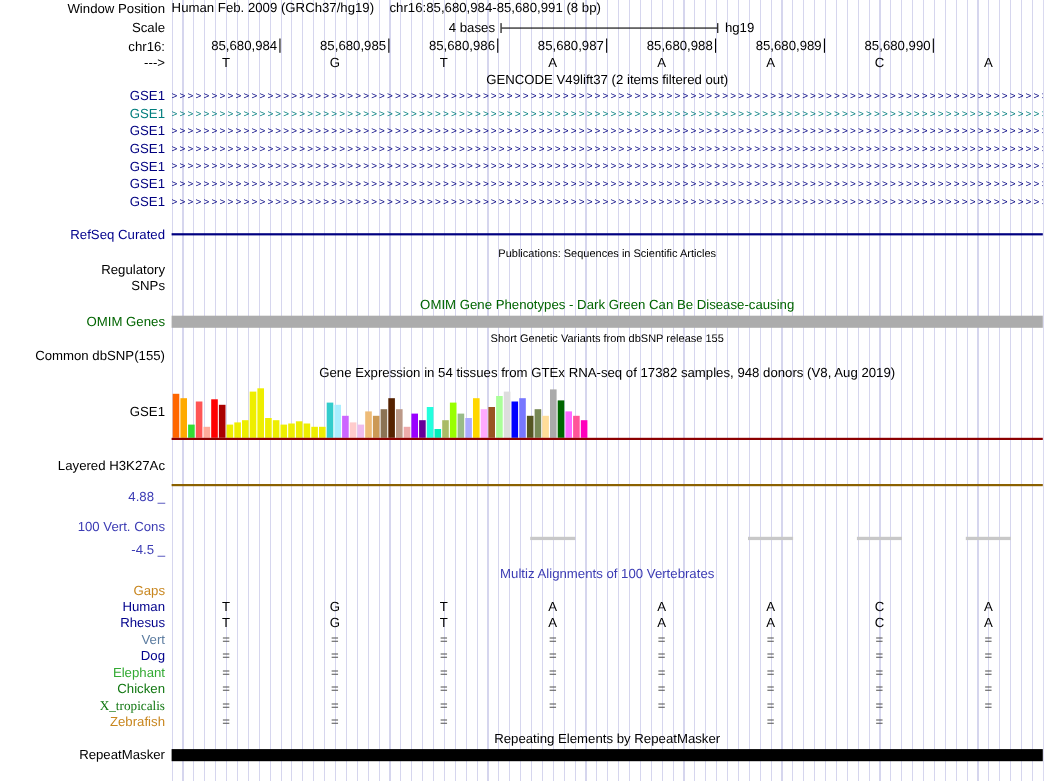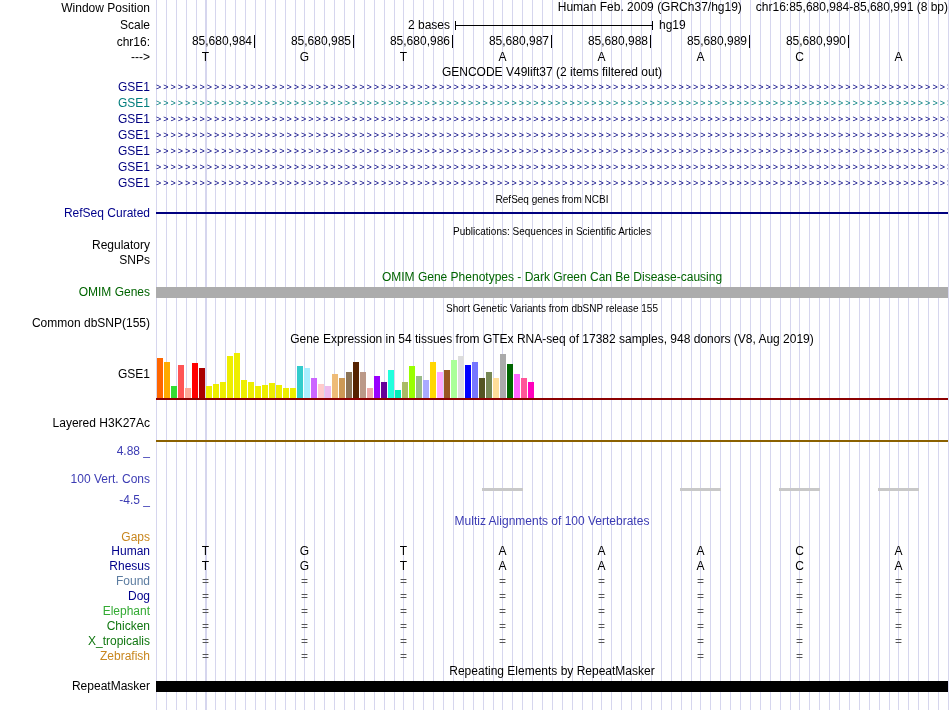--- a/index.html
+++ b/index.html
@@ -9,21 +9,21 @@
     overflow:hidden;
   }
   .grid {
     position:absolute; left:156px; top:0; width:793px; height:710px;
     background:repeating-linear-gradient(to right, #d6d6ee 0px, #d6d6ee 1px, transparent 1px, transparent 9.9px);
   }
   .lbl   { position:absolute; left:0; width:150px; text-align:right; white-space:nowrap; font-size:12px; line-height:13px; }
   .title { position:absolute; left:156px; width:792px; text-align:center; white-space:nowrap; font-size:12px; line-height:13px; }
   .small { font-size:10px; }
   .hline { position:absolute; left:156px; width:792px; }
-  .hdr   { position:absolute; left:156px; width:792px; text-align:right; white-space:nowrap; font-size:12px; line-height:13px; }
+  .hdr   { position:absolute; left:156px; width:792px; text-align:left; white-space:nowrap; font-size:12px; line-height:13px; }
   .hdr-gap { display:inline-block; width:14px; }
   .scale-text { position:absolute; left:156px; top:19px; width:294px; text-align:right; font-size:12px; line-height:13px; }
   .scale-bar  { position:absolute; left:455px; top:21px; width:196px; height:9px;
                 border-left:1px solid #000; border-right:1px solid #000;
                 background-image:linear-gradient(to bottom,#000,#000);
                 background-size:100% 1px; background-position:0 center; background-repeat:no-repeat; }
   .genome { position:absolute; left:659px; top:19px; font-size:12px; line-height:13px; }
   #ruler  { position:absolute; left:156px; top:35px; width:793px; height:14px; }
   .pos-cell { position:absolute; top:0; width:99px; height:13px; text-align:right; box-sizing:border-box;
               border-right:1px solid #000; padding-right:2px; font-size:12px; line-height:13px; }
@@ -41,21 +41,21 @@
 <body>
 
 <div id="screen">
   <div class="grid"></div>
 
   <div class="hdr" style="top:1px">
     <span>Human Feb. 2009 (GRCh37/hg19)</span><span class="hdr-gap"></span><span>chr16:85,680,984-85,680,991 (8 bp)</span>
   </div>
   <div class="lbl" style="top:2px">Window Position</div>
   <div class="lbl" style="top:19px">Scale</div>
-  <div class="scale-text">2 bases</div>
+  <div class="scale-text">4 bases</div>
   <div class="scale-bar"></div>
   <div class="genome">hg19</div>
   <div class="lbl" style="top:36px">chr16:</div>
   <div id="ruler">
       <div class="pos-cell" style="left: 0px;">85,680,984</div>
       <div class="pos-cell" style="left: 99px;">85,680,985</div>
       <div class="pos-cell" style="left: 198px;">85,680,986</div>
       <div class="pos-cell" style="left: 297px;">85,680,987</div>
       <div class="pos-cell" style="left: 396px;">85,680,988</div>
       <div class="pos-cell" style="left: 495px;">85,680,989</div>
@@ -68,21 +68,20 @@
       <div class="base-cell" style="left: 198px;">T</div>
       <div class="base-cell" style="left: 297px;">A</div>
       <div class="base-cell" style="left: 396px;">A</div>
       <div class="base-cell" style="left: 495px;">A</div>
       <div class="base-cell" style="left: 594px;">C</div>
       <div class="base-cell" style="left: 693px;">A</div>
     </div>
 
   <div class="title" style="top:66px">GENCODE V49lift37 (2 items filtered out)</div>
 
-  <div class="title small" style="top:193px">RefSeq genes from NCBI</div>
   <div class="lbl" style="top: 207px; color: rgb(0, 0, 139);">RefSeq Curated</div>
   <div class="hline" style="top: 212px; height: 2px; background: rgb(0, 0, 128);"></div>
 
   <div class="title small" style="top:225px">Publications: Sequences in Scientific Articles</div>
   <div class="lbl" style="top:239px">Regulatory</div>
   <div class="lbl" style="top:254px">SNPs</div>
 
   <div class="title" style="top: 271px; color: rgb(0, 100, 0);">OMIM Gene Phenotypes - Dark Green Can Be Disease-causing</div>
   <div class="lbl" style="top: 286px; color: rgb(0, 100, 0);">OMIM Genes</div>
   <div class="hline" style="top: 287px; height: 11px; background: rgb(172, 172, 172);"></div>
@@ -197,21 +196,21 @@
     <div class="aln-row" style="top: 560px;">
       <div class="aln-cell" style="left: 0px; color: rgb(0, 0, 0);">T</div>
       <div class="aln-cell" style="left: 99px; color: rgb(0, 0, 0);">G</div>
       <div class="aln-cell" style="left: 198px; color: rgb(0, 0, 0);">T</div>
       <div class="aln-cell" style="left: 297px; color: rgb(0, 0, 0);">A</div>
       <div class="aln-cell" style="left: 396px; color: rgb(0, 0, 0);">A</div>
       <div class="aln-cell" style="left: 495px; color: rgb(0, 0, 0);">A</div>
       <div class="aln-cell" style="left: 594px; color: rgb(0, 0, 0);">C</div>
       <div class="aln-cell" style="left: 693px; color: rgb(0, 0, 0);">A</div>
     </div>
-    <div class="lbl" style="top: 575px; color: rgb(92, 124, 160);">Found</div>
+    <div class="lbl" style="top: 575px; color: rgb(92, 124, 160);">Vert</div>
     <div class="aln-row" style="top: 575px;">
       <div class="aln-cell" style="left: 0px; color: rgb(85, 85, 85);">=</div>
       <div class="aln-cell" style="left: 99px; color: rgb(85, 85, 85);">=</div>
       <div class="aln-cell" style="left: 198px; color: rgb(85, 85, 85);">=</div>
       <div class="aln-cell" style="left: 297px; color: rgb(85, 85, 85);">=</div>
       <div class="aln-cell" style="left: 396px; color: rgb(85, 85, 85);">=</div>
       <div class="aln-cell" style="left: 495px; color: rgb(85, 85, 85);">=</div>
       <div class="aln-cell" style="left: 594px; color: rgb(85, 85, 85);">=</div>
       <div class="aln-cell" style="left: 693px; color: rgb(85, 85, 85);">=</div>
     </div>
@@ -241,21 +240,21 @@
     <div class="aln-row" style="top: 620px;">
       <div class="aln-cell" style="left: 0px; color: rgb(85, 85, 85);">=</div>
       <div class="aln-cell" style="left: 99px; color: rgb(85, 85, 85);">=</div>
       <div class="aln-cell" style="left: 198px; color: rgb(85, 85, 85);">=</div>
       <div class="aln-cell" style="left: 297px; color: rgb(85, 85, 85);">=</div>
       <div class="aln-cell" style="left: 396px; color: rgb(85, 85, 85);">=</div>
       <div class="aln-cell" style="left: 495px; color: rgb(85, 85, 85);">=</div>
       <div class="aln-cell" style="left: 594px; color: rgb(85, 85, 85);">=</div>
       <div class="aln-cell" style="left: 693px; color: rgb(85, 85, 85);">=</div>
     </div>
-    <div class="lbl" style="top: 635px; color: rgb(17, 119, 17);">X_tropicalis</div>
+    <div class="lbl" style="top: 635px; color: rgb(17, 119, 17); font-family: Liberation Serif, serif;">X_tropicalis</div>
     <div class="aln-row" style="top: 635px;">
       <div class="aln-cell" style="left: 0px; color: rgb(85, 85, 85);">=</div>
       <div class="aln-cell" style="left: 99px; color: rgb(85, 85, 85);">=</div>
       <div class="aln-cell" style="left: 198px; color: rgb(85, 85, 85);">=</div>
       <div class="aln-cell" style="left: 297px; color: rgb(85, 85, 85);">=</div>
       <div class="aln-cell" style="left: 396px; color: rgb(85, 85, 85);">=</div>
       <div class="aln-cell" style="left: 495px; color: rgb(85, 85, 85);">=</div>
       <div class="aln-cell" style="left: 594px; color: rgb(85, 85, 85);">=</div>
       <div class="aln-cell" style="left: 693px; color: rgb(85, 85, 85);">=</div>
     </div>

